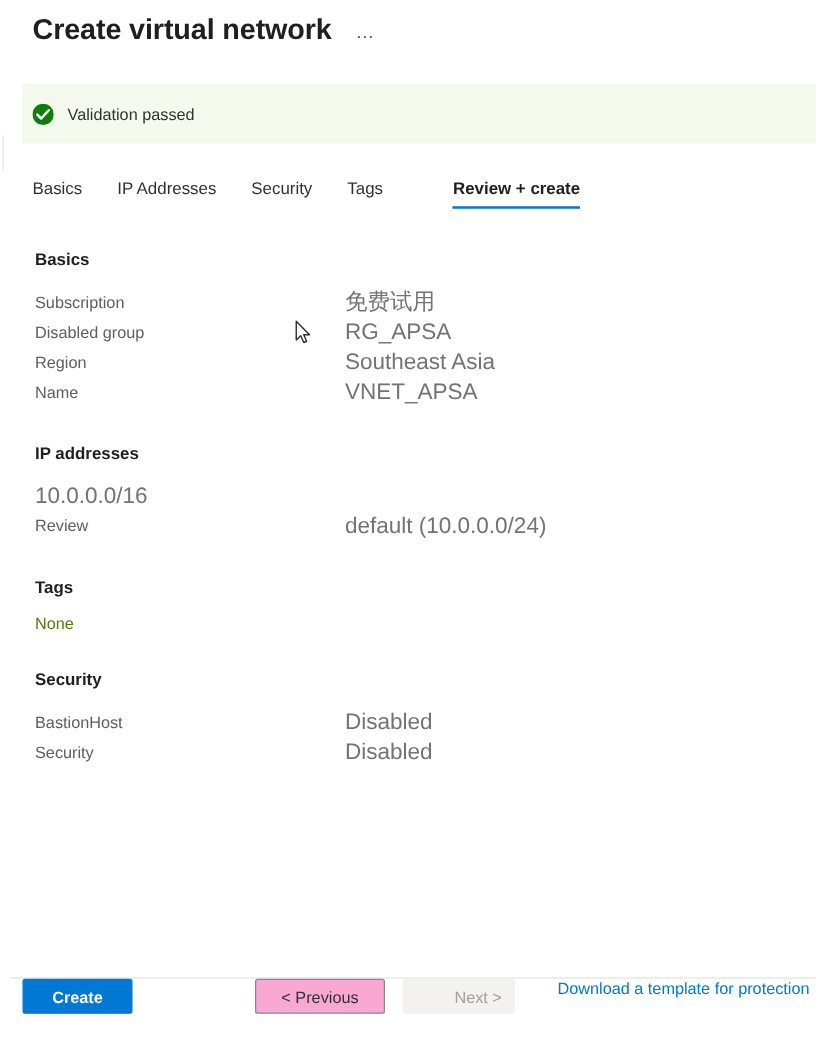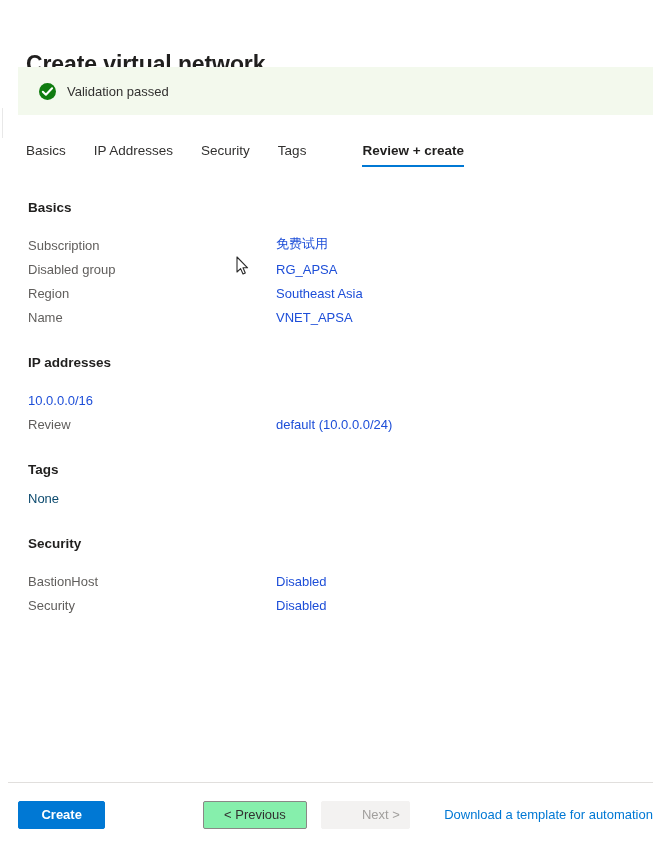--- a/index.html
+++ b/index.html
@@ -26,21 +26,20 @@
     width: 1px;
     height: 30px;
     background: #e8e8e8;
   }
 
   
   .header {
     padding: 8px 0 0 26px;
     display: flex;
     align-items: center;
-    margin-top: 41px;
   }
   .page-title {
     font-size: 23px;
     font-weight: 600;
     color: #201f1e;
     letter-spacing: -0.1px;
     line-height: 30px;
   }
   .ellipsis-btn {
     margin-left: 15px;
@@ -57,21 +56,21 @@
   
   .validation-banner {
     position: absolute;
     left: 18px;
     top: 67px;
     right: 0;
     height: 48px;
     background: #f3f9ed;
     display: flex;
     align-items: center;
-    padding-left: 21px;
+    padding-left: 8px;
     box-sizing: border-box;
   }
   .check-icon {
     width: 17px;
     height: 17px;
     flex: 0 0 17px;
     display: block;
   }
   .validation-text {
     margin-left: 11px;
@@ -120,36 +119,36 @@
   }
   .section { margin-bottom: 20px; }
   .section-title {
     font-size: 13.5px;
     font-weight: 700;
     color: #201f1e;
     margin-bottom: 14px;
   }
   .row {
     display: flex;
-    align-items: flex-end;
+    align-items: center;
     height: 24px;
   }
   .row-label {
     width: 248px;
     flex: 0 0 248px;
     font-size: 13px;
     color: #605e5c;
   }
   .row-value {
-    font-size: 13px;
-    color: #1d4ed8;
+    font-size: 18px;
+    color: #737373;
   }
   .plain-note {
     font-size: 13px;
-    color: #0c4a6e;
+    color: #4d7c0f;
   }
 
   .sec-basics { margin-bottom: 30px; }
   .sec-ip     { margin-bottom: 30px; }
   .sec-tags   { margin-bottom: 30px; }
 
   
   .footer-divider {
     position: absolute;
     left: 8px;
@@ -159,21 +158,20 @@
     background: #e1dfdd;
   }
   .footer {
     position: absolute;
     left: 0;
     right: 0;
     top: 783px;
     bottom: 0;
     background: #ffffff;
     display: flex;
-    align-items: center;
     padding-left: 18px;
   }
   .btn {
     font-family: "Liberation Sans", "DejaVu Sans", sans-serif;
     font-size: 13px;
     border-radius: 2px;
     cursor: pointer;
     box-sizing: border-box;
     display: inline-flex;
     align-items: center;
@@ -181,21 +179,21 @@
   }
   .btn-create {
     background: #0078d4;
     color: #ffffff;
     border: 1px solid #0078d4;
     font-weight: 600;
     width: 88px;
     height: 28px;
   }
   .btn-previous {
-    background: #86efac;
+    background: #f9a8d4;
     color: #323130;
     border: 1px solid #8a8886;
     width: 104px;
     height: 28px;
     margin-left: 98px;
   }
   .btn-next {
     background: #f3f2f1;
     color: #a19f9d;
     border: 1px solid #f3f2f1;
@@ -300,18 +298,18 @@
     </div>
   </div>
 
 </div>
 
 <div class="footer-divider"></div>
 <div class="footer">
   <div class="btn btn-create">Create</div>
   <div class="btn btn-previous">&lt; Previous</div>
   <div class="btn btn-next">Next &gt;</div>
-  <a class="template-link">Download a template for automation</a>
+  <a class="template-link">Download a template for protection</a>
 </div>
 
 <svg class="cursor" viewBox="0 0 13 20">
   <path d="M1 1 L1 16 L4.6 12.6 L7 18 L9.3 17 L7 11.8 L11.6 11.8 Z" fill="#ffffff" stroke="#2b2b2b" stroke-width="1.1" stroke-linejoin="round"></path>
 </svg>
 
 </body></html>

